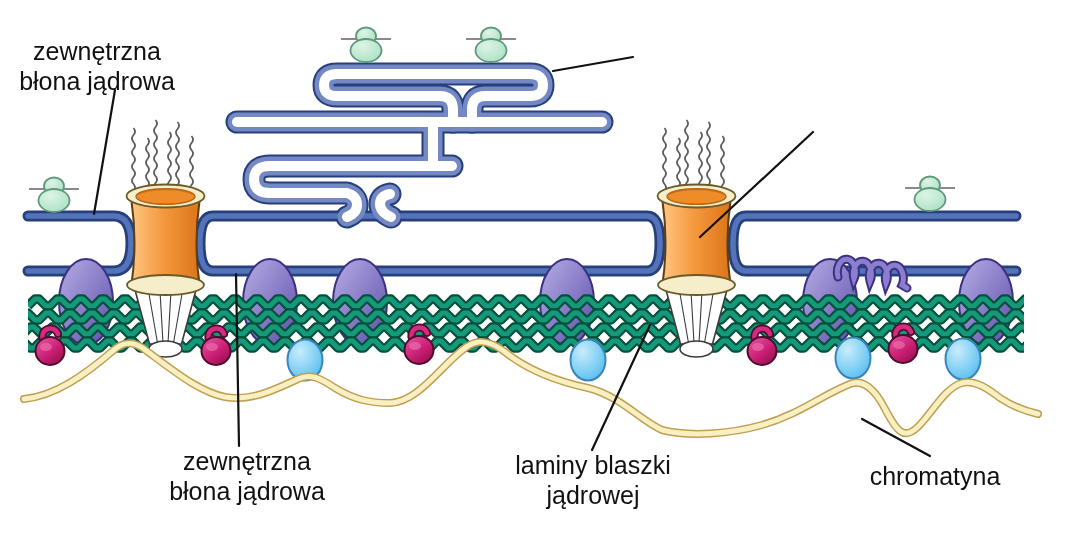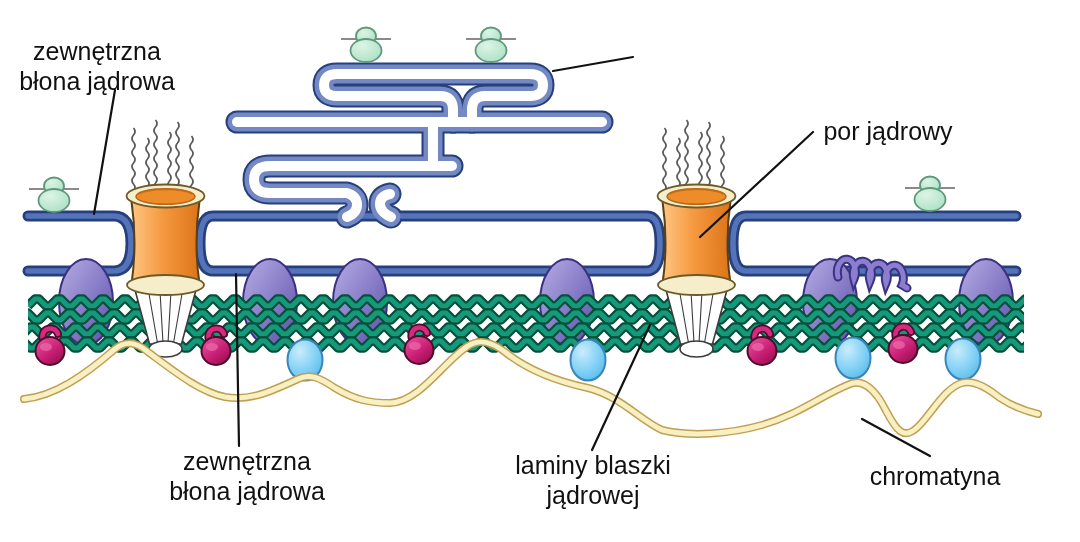--- a/index.html
+++ b/index.html
@@ -232,23 +232,20 @@
     <line x1="862" y1="419" x2="930" y2="456"></line>
   </g>
 </svg>
 
   <div class="label centered" style="left:97px;top:36px">
     <div>zewnętrzna</div>
     <div>błona jądrowa</div>
   </div>
 
 
-  <div class="label centered" style="left:888px;top:116px">
-    <div>por jądrowy</div>
-  </div>
 
   <div class="label centered" style="left:247px;top:446px">
     <div>zewnętrzna</div>
     <div>błona jądrowa</div>
   </div>
 
   <div class="label centered" style="left:593px;top:450px">
     <div>laminy blaszki</div>
     <div>jądrowej</div>
   </div>

